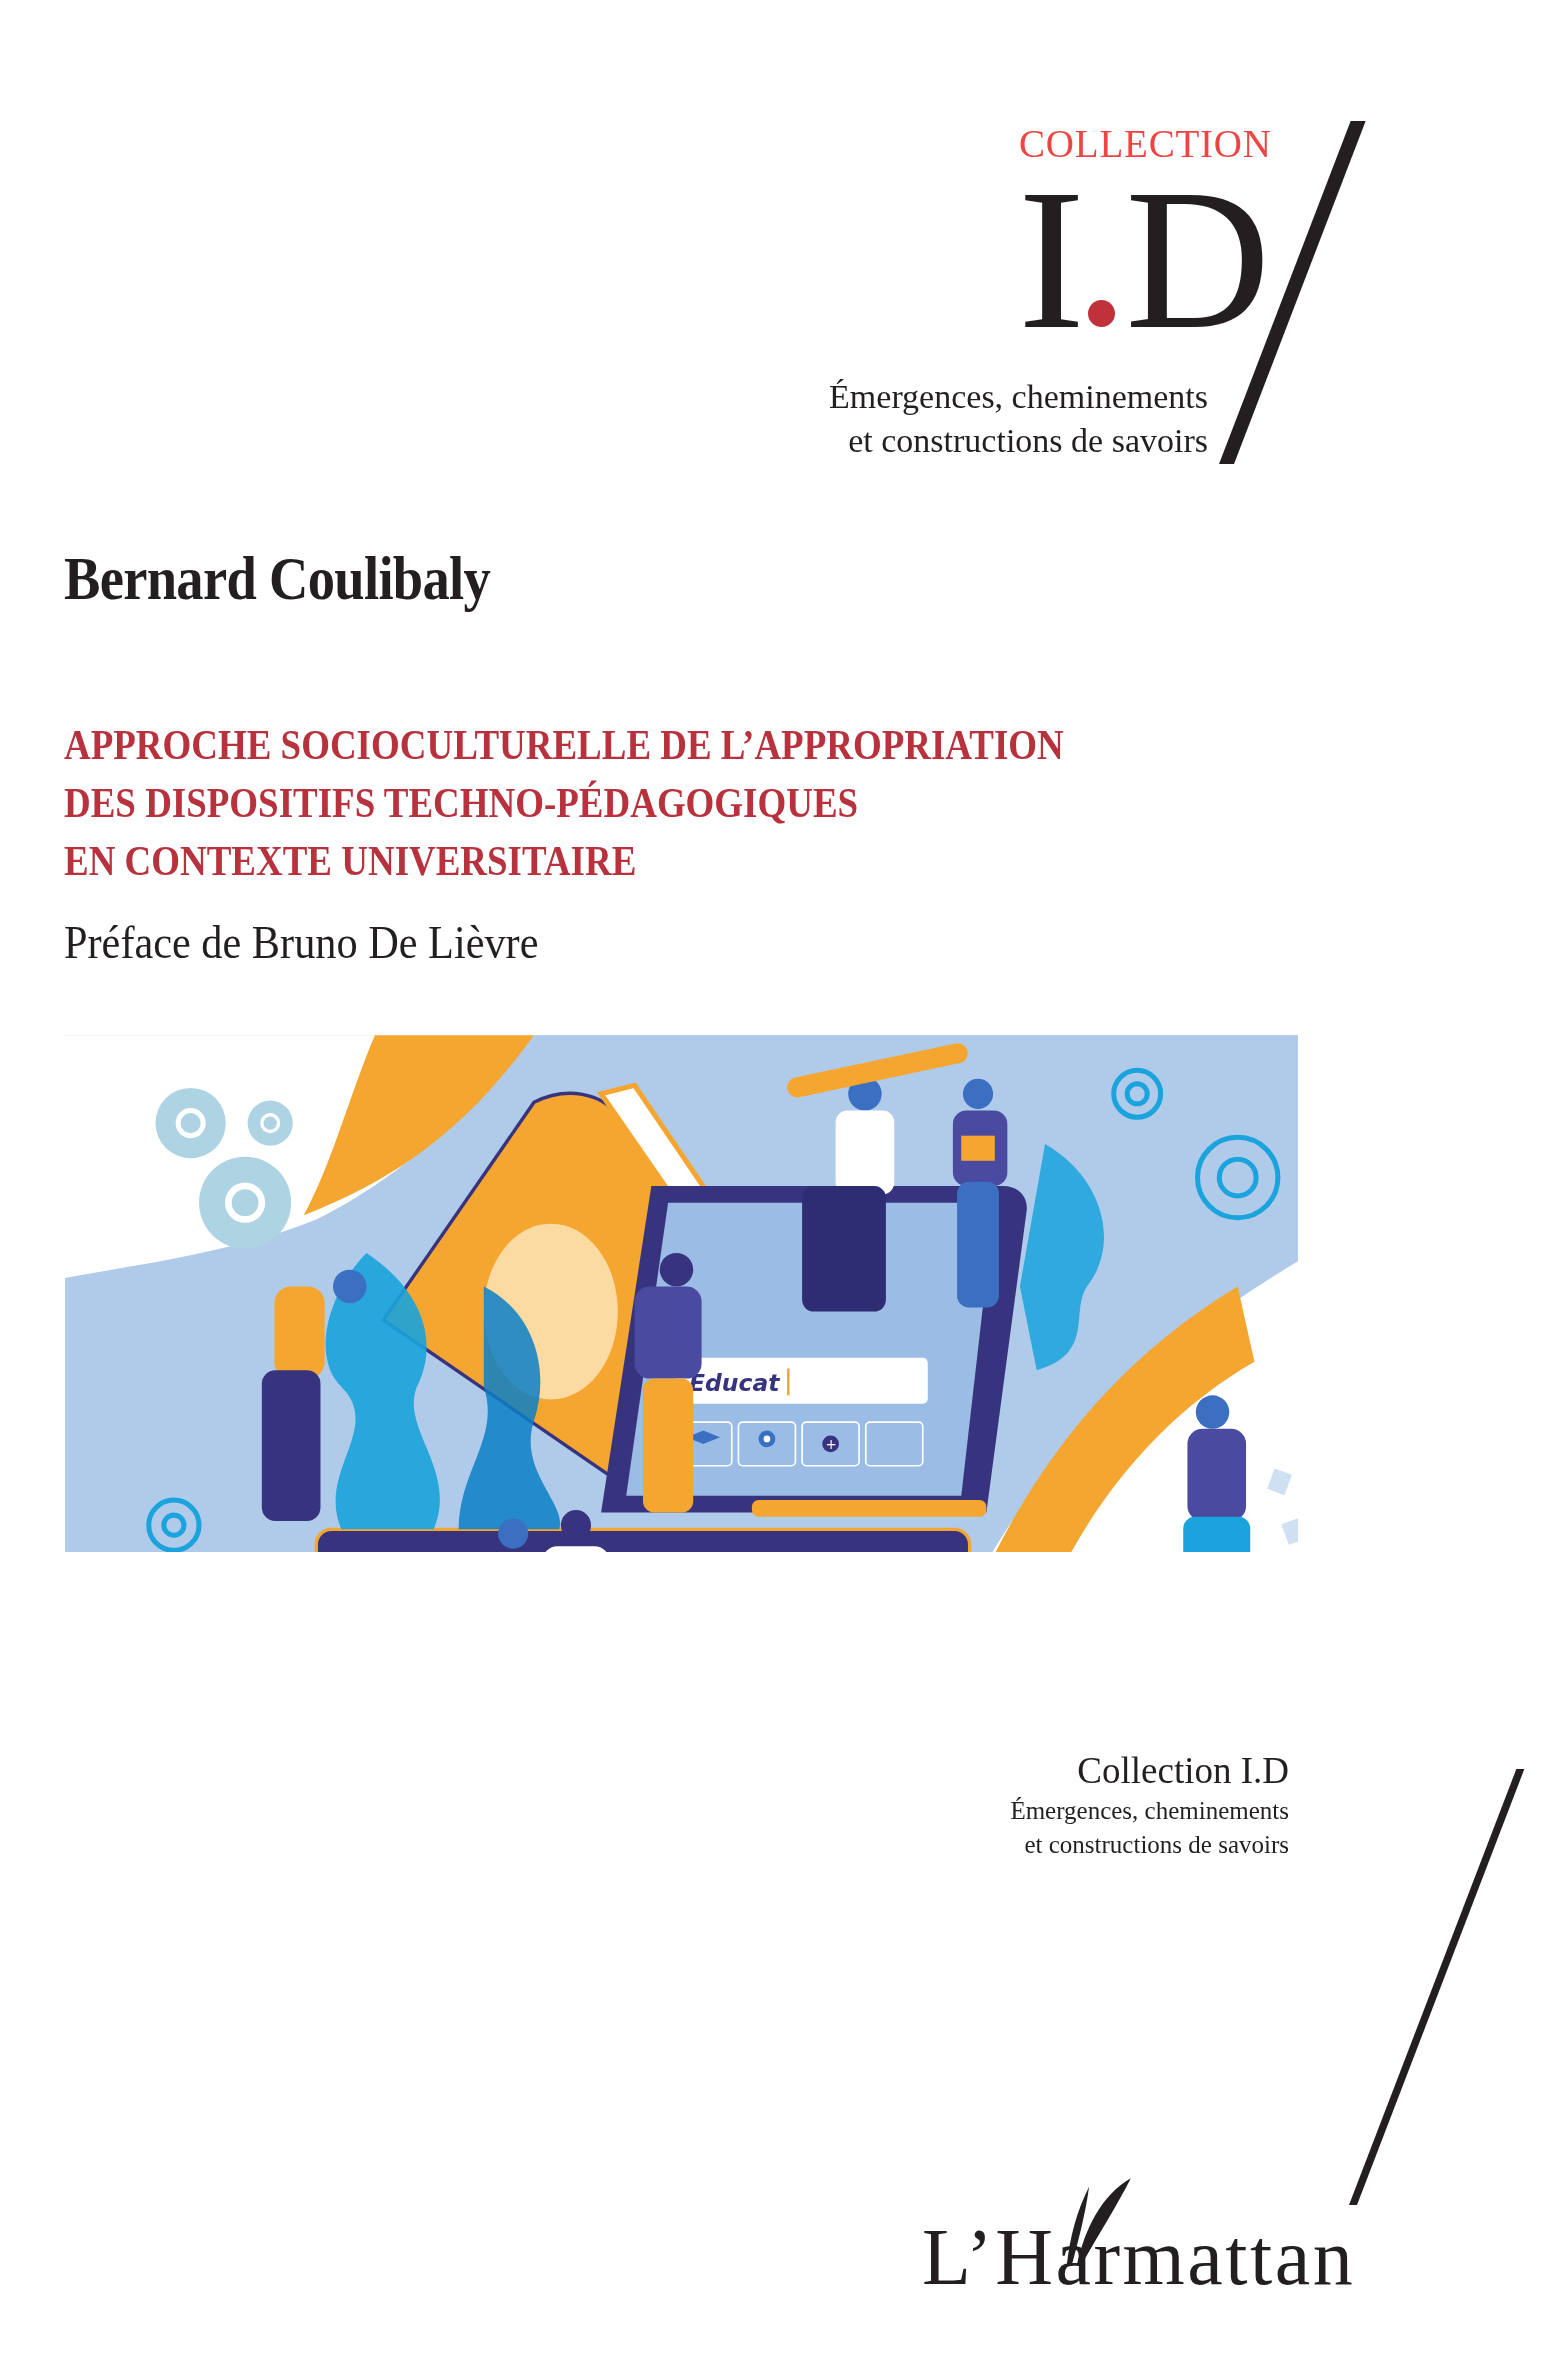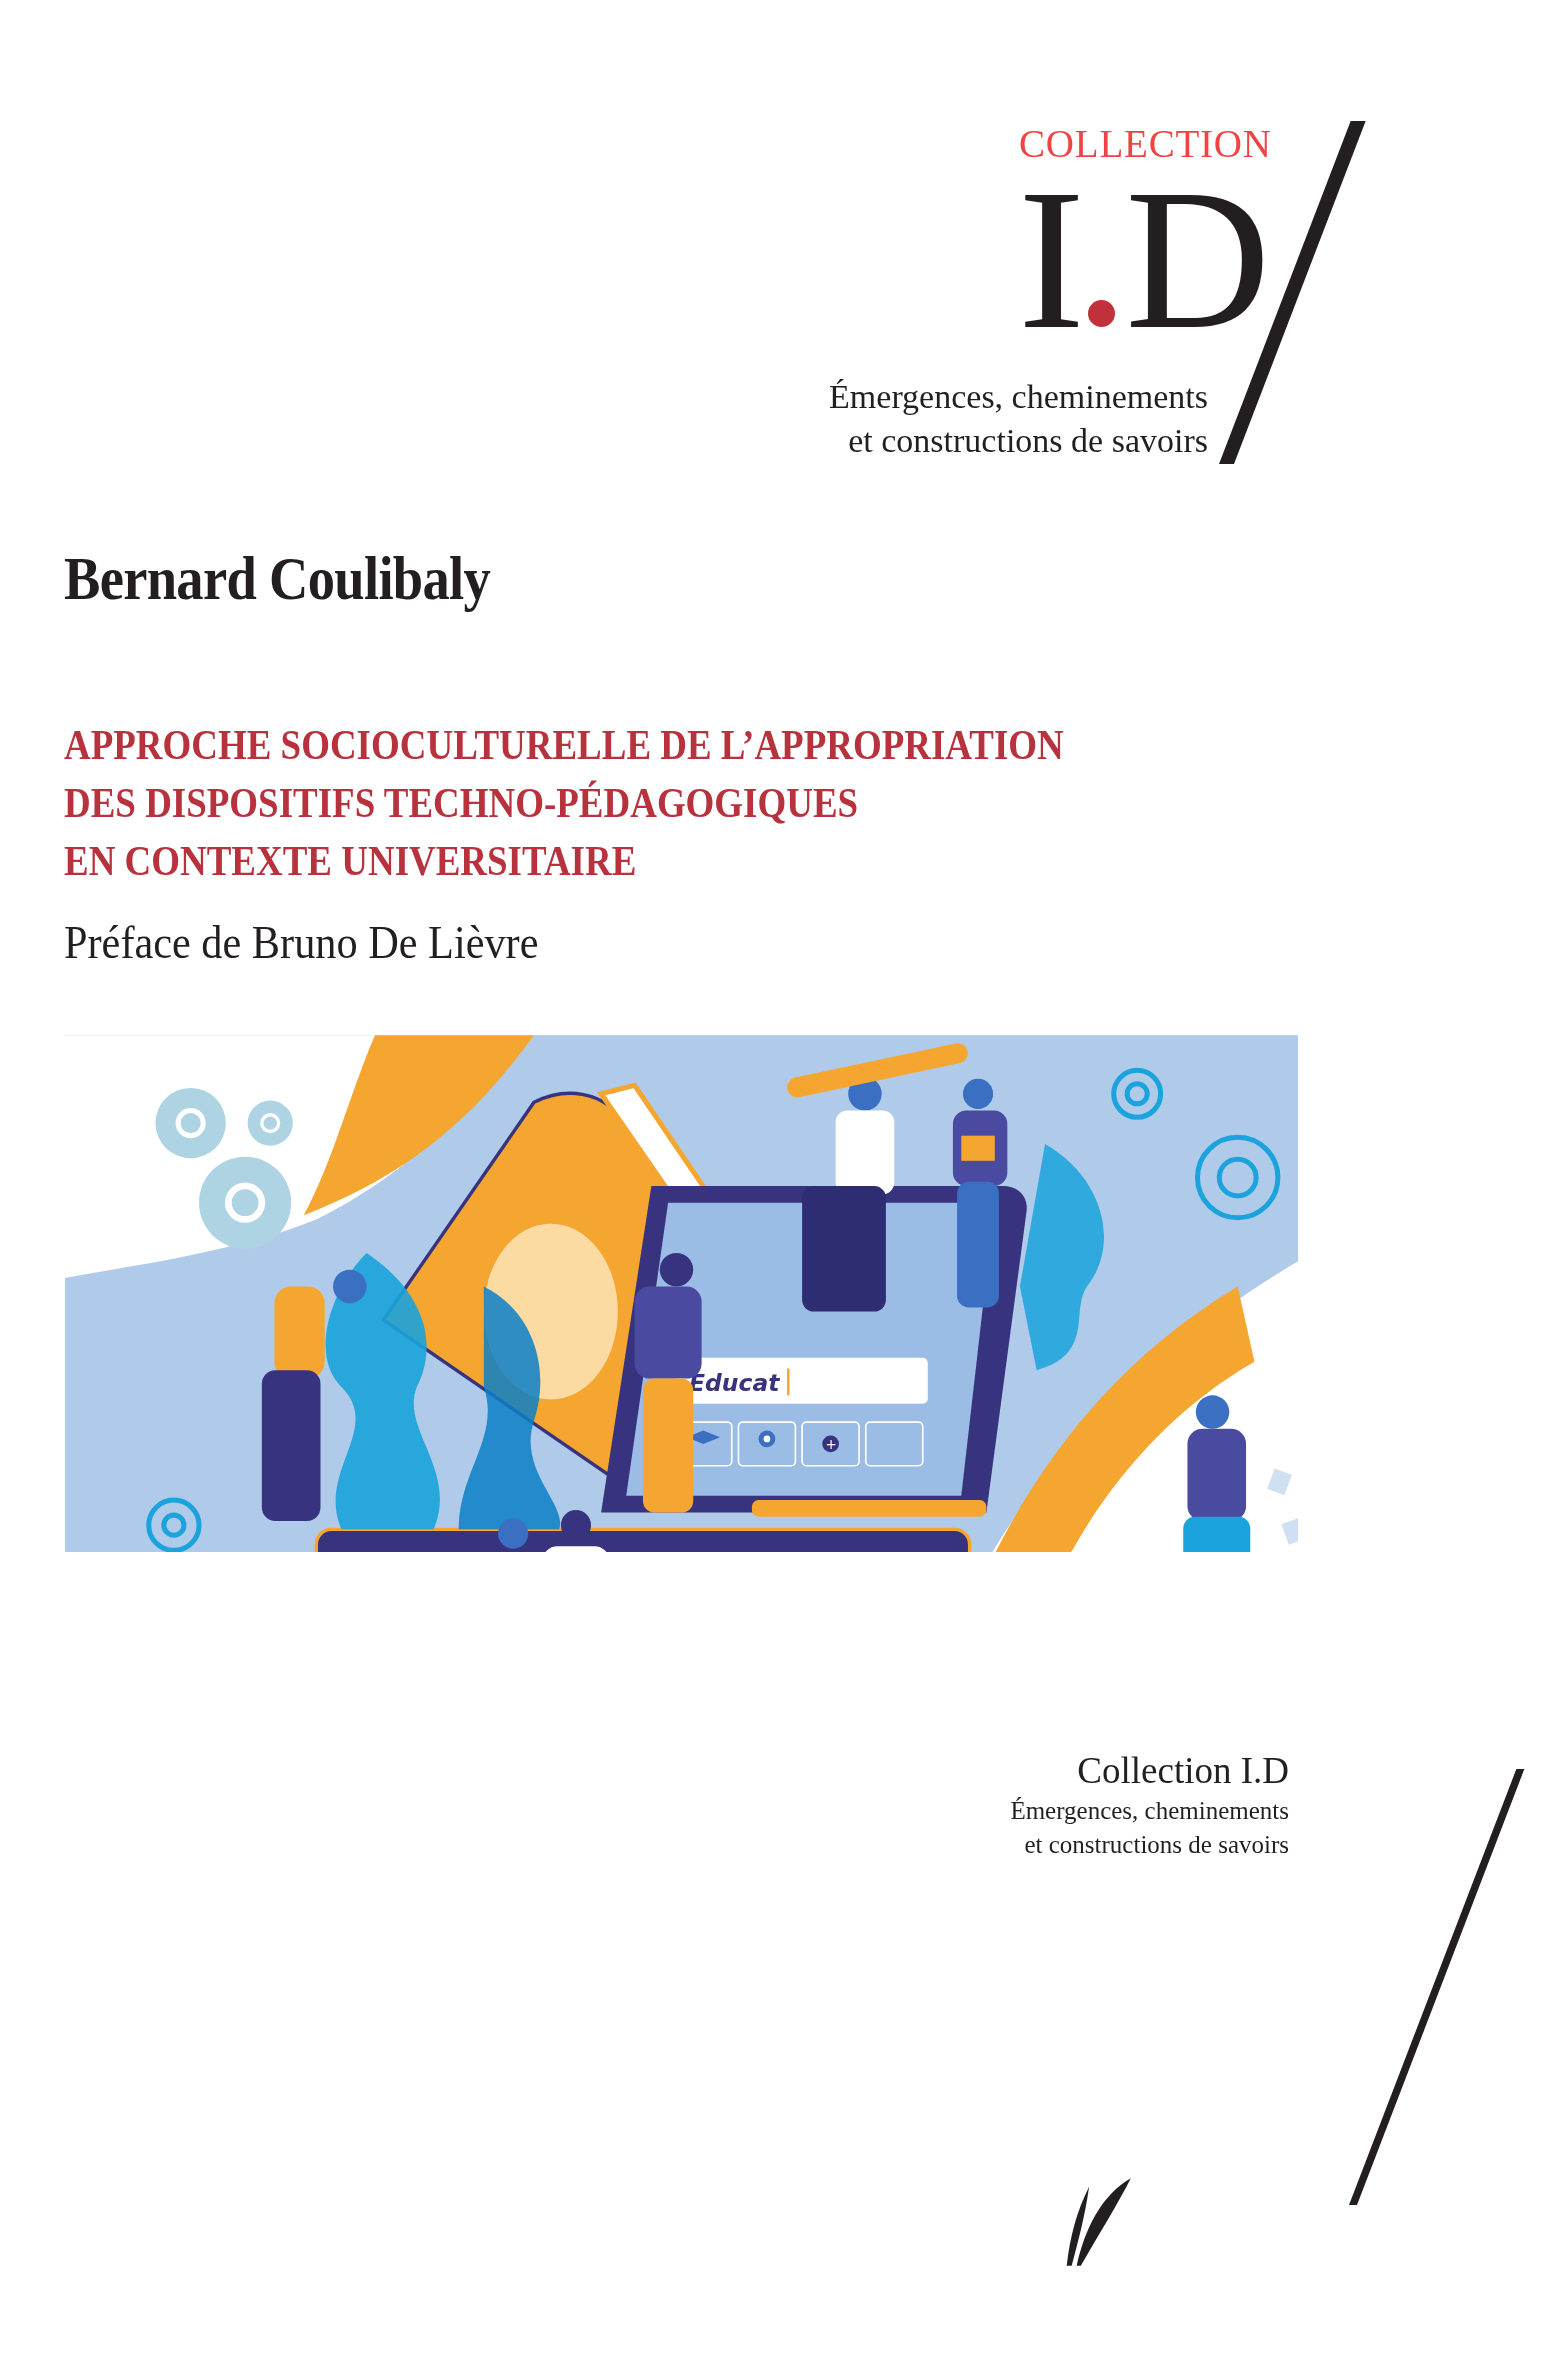--- a/index.html
+++ b/index.html
@@ -177,14 +177,15 @@
   <div class="cb-sub">Émergences, cheminements</div>
   <div class="cb-sub">et constructions de savoirs</div>
 </div>
 <div class="cb-slash"></div>
 
 <div class="publisher">
   <svg style="position:absolute;left:138px;top:0" width="75" height="92" viewBox="0 0 90 110">
     <path d="M20,105 C30,60 50,20 85,0 C70,30 45,70 25,105 Z" fill="#231f20"></path>
     <path d="M8,105 C12,70 20,40 35,10 C30,45 22,75 14,105 Z" fill="#231f20"></path>
   </svg>
+  <div class="publisher-text">L’Harmattan</div>
 </div>
 
 
 </body></html>

